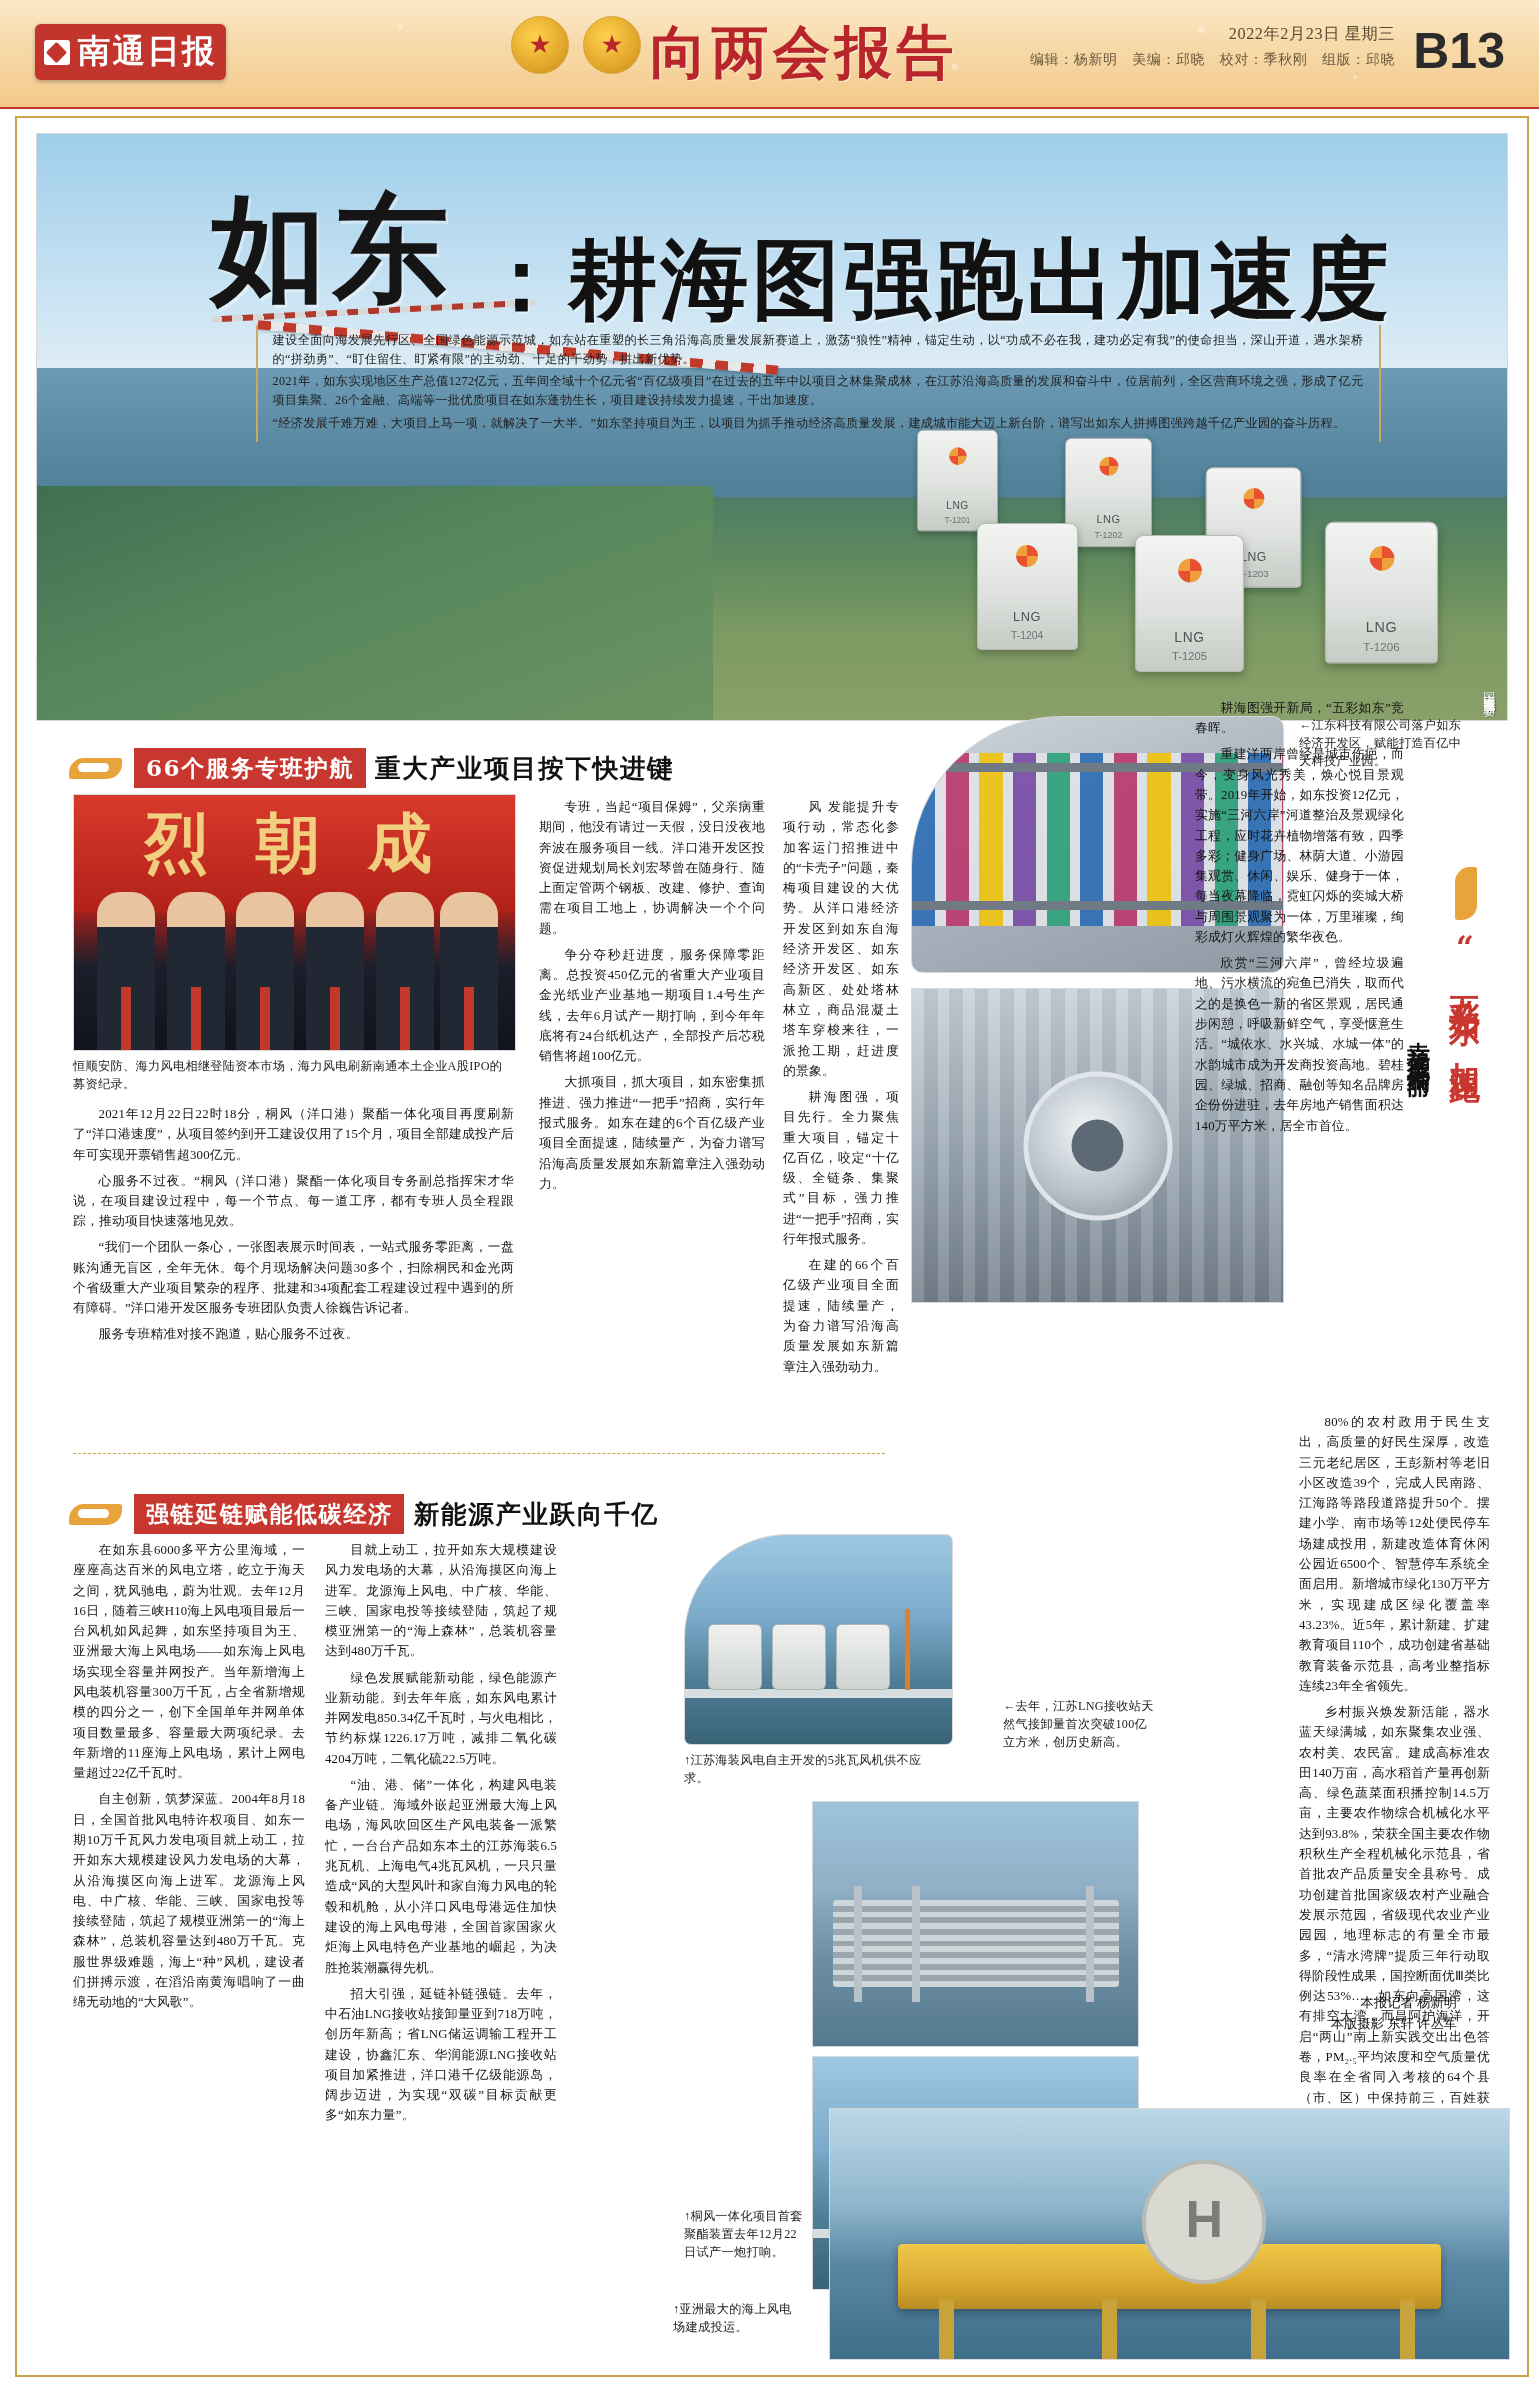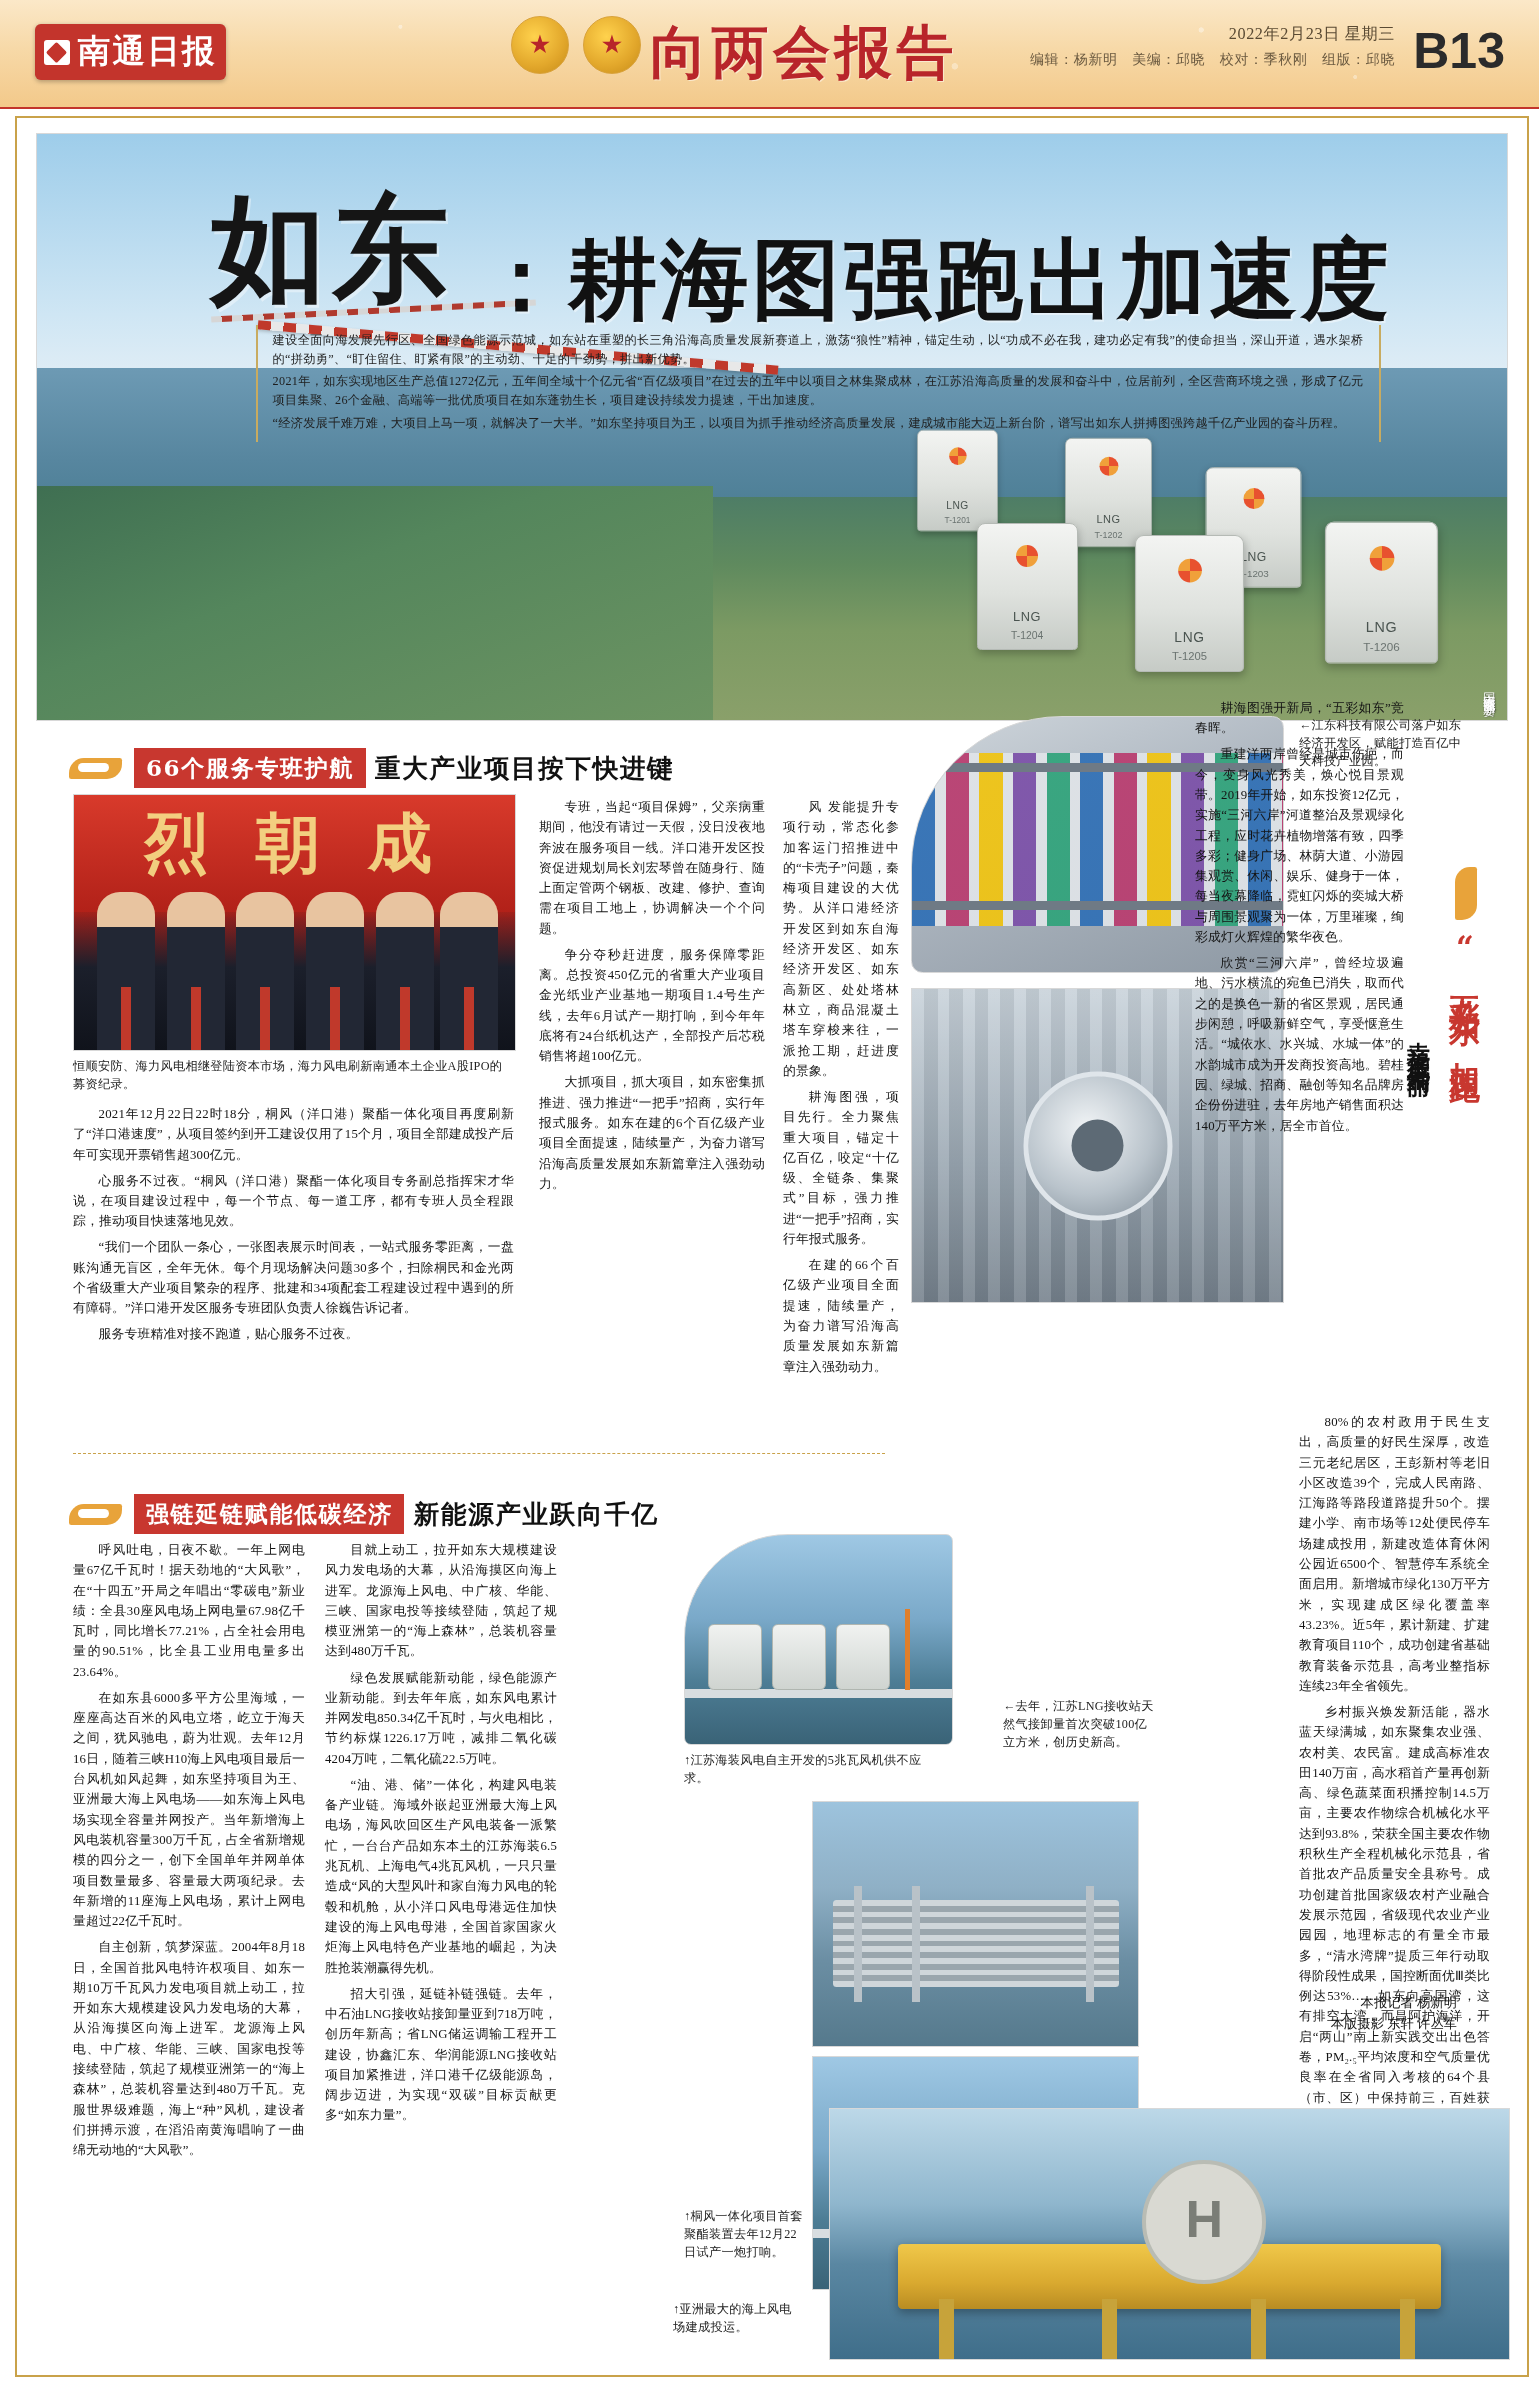--- a/index.html
+++ b/index.html
@@ -423,21 +423,20 @@
 
     <div class="divider" style="left:56px;top:1335px;width:812px;"></div>
 
     <div class="sect-head" style="left:52px;top:1369px;margin-top:7px;">
       <div class="swoosh"></div>
       <div class="sect-tag">强链延链赋能低碳经济</div>
       <div class="sect-title">新能源产业跃向千亿</div>
     </div>
 
     <div class="col" style="left:56px;top:1422px;width:232px;height:766px;">
-      <p>呼风吐电，日夜不歇。一年上网电量67亿千瓦时！据天劲地的“大风歌”，在“十四五”开局之年唱出“零碳电”新业绩：全县30座风电场上网电量67.98亿千瓦时，同比增长77.21%，占全社会用电量的90.51%，比全县工业用电量多出23.64%。</p>
       <p>在如东县6000多平方公里海域，一座座高达百米的风电立塔，屹立于海天之间，犹风驰电，蔚为壮观。去年12月16日，随着三峡H10海上风电项目最后一台风机如风起舞，如东坚持项目为王、亚洲最大海上风电场——如东海上风电场实现全容量并网投产。当年新增海上风电装机容量300万千瓦，占全省新增规模的四分之一，创下全国单年并网单体项目数量最多、容量最大两项纪录。去年新增的11座海上风电场，累计上网电量超过22亿千瓦时。</p>
       <p>自主创新，筑梦深蓝。2004年8月18日，全国首批风电特许权项目、如东一期10万千瓦风力发电项目就上动工，拉开如东大规模建设风力发电场的大幕，从沿海摸区向海上进军。龙源海上风电、中广核、华能、三峡、国家电投等接续登陆，筑起了规模亚洲第一的“海上森林”，总装机容量达到480万千瓦。克服世界级难题，海上“种”风机，建设者们拼搏示渡，在滔沿南黄海唱响了一曲绵无动地的“大风歌”。</p>
     </div>
     <div class="col" style="left:308px;top:1422px;width:232px;height:766px;">
       <p>目就上动工，拉开如东大规模建设风力发电场的大幕，从沿海摸区向海上进军。龙源海上风电、中广核、华能、三峡、国家电投等接续登陆，筑起了规模亚洲第一的“海上森林”，总装机容量达到480万千瓦。</p>
       <p>绿色发展赋能新动能，绿色能源产业新动能。到去年年底，如东风电累计并网发电850.34亿千瓦时，与火电相比，节约标煤1226.17万吨，减排二氧化碳4204万吨，二氧化硫22.5万吨。</p>
       <p>“油、港、储”一体化，构建风电装备产业链。海域外嵌起亚洲最大海上风电场，海风吹回区生产风电装备一派繁忙，一台台产品如东本土的江苏海装6.5兆瓦机、上海电气4兆瓦风机，一只只量造成“风的大型风叶和家自海力风电的轮毂和机舱，从小洋口风电母港远住加快建设的海上风电母港，全国首家国家火炬海上风电特色产业基地的崛起，为决胜抢装潮赢得先机。</p>
       <p>招大引强，延链补链强链。去年，中石油LNG接收站接卸量亚到718万吨，创历年新高；省LNG储运调输工程开工建设，协鑫汇东、华润能源LNG接收站项目加紧推进，洋口港千亿级能源岛，阔步迈进，为实现“双碳”目标贡献更多“如东力量”。</p>
     </div>
 

